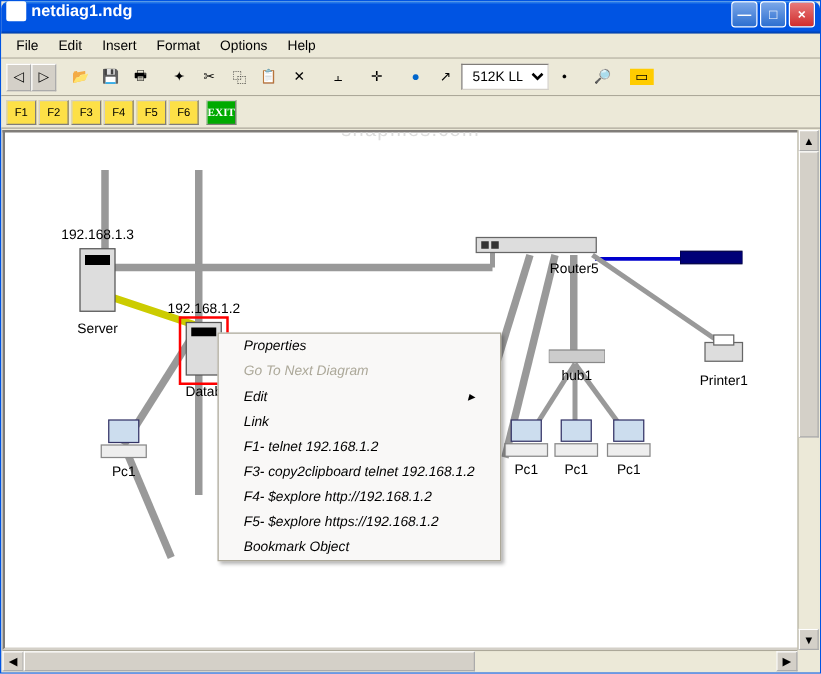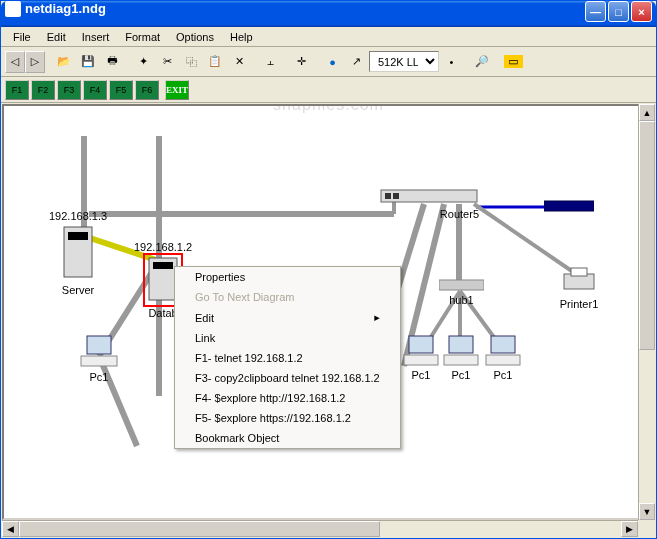--- a/index.html
+++ b/index.html
@@ -14,37 +14,37 @@
 .close { background: linear-gradient(#e87b7b, #d02d2d); }
 .menubar { height: 20px; background: #ece9d8; display: flex; align-items: center; padding: 0 4px; border-bottom: 1px solid #aca899; }
 .menuitem { padding: 2px 8px; cursor: pointer; }
 .toolbar { height: 30px; background: #ece9d8; display: flex; align-items: center; padding: 2px 4px; border-bottom: 1px solid #aca899; gap: 1px; }
 .tbtn { width: 23px; height: 23px; border: 1px solid #ece9d8; display: flex; align-items: center; justify-content: center; cursor: pointer; background: #ece9d8; }
 .sep { width: 6px; }
 .nav-arrows { display: flex; }
 .arrow-btn { width: 20px; height: 22px; background: #d4d0c8; border: 1px outset #fff; cursor: pointer; display:flex; align-items:center; justify-content:center; }
 .dropdown { height: 21px; border: 1px inset #d4d0c8; background: white; font-size: 11px; padding: 0 4px; width: 70px; }
 .funcbar { height: 26px; background: #ece9d8; display: flex; align-items: center; padding: 2px 4px; gap: 2px; border-bottom: 1px solid #aca899; }
-.fbtn { width: 24px; height: 20px; border: 1px outset #d4d0c8; background: #15803d; font-size: 9px; display: flex; align-items: center; justify-content: center; cursor: pointer; }
+.fbtn { width: 24px; height: 20px; border: 1px outset #d4d0c8; background: #fde047; font-size: 9px; display: flex; align-items: center; justify-content: center; cursor: pointer; }
 .exit-btn { background: #0a0; color: white; font-weight: bold; margin-left: 4px; font-family: Liberation Serif, serif; }
 .canvas-area { position: absolute; top: 103px; left: 1px; right: 1px; bottom: 18px; background: white; border: 2px inset #d4d0c8; overflow: hidden; }
 .watermark { position: absolute; top: -10px; left: 50%; transform: translateX(-50%); color: #ddd; font-size: 16px; font-family: Arial; letter-spacing: 1px; }
 .node { position: absolute; text-align: center; font-size: 11px; }
 .node-label { color: #000; white-space: nowrap; }
 .ip-label { color: #000; font-size: 11px; }
 .selected-box { border: 2px solid red; }
 .hscroll { position: absolute; bottom: 1px; left: 1px; right: 18px; height: 17px; background: #ece9d8; display: flex; border-top: 1px solid #aca899; }
 .vscroll { position: absolute; top: 103px; right: 1px; bottom: 18px; width: 17px; background: #ece9d8; display: flex; flex-direction: column; border-left: 1px solid #aca899; }
 .scroll-btn { background: #d4d0c8; border: 1px outset #fff; display: flex; align-items: center; justify-content: center; font-size: 9px; cursor: pointer; }
 .hscroll .scroll-btn { width: 17px; height: 100%; }
 .vscroll .scroll-btn { height: 17px; width: 100%; }
 .scroll-track { flex: 1; background: #ece9d8; position: relative; }
 .scroll-thumb { background: #d4d0c8; border: 1px outset #fff; position: absolute; }
 .context-menu { position: absolute; background: #f9f8f7; border: 1px solid #aca899; box-shadow: 2px 2px 3px rgba(0,0,0,0.3); font-size: 11px; min-width: 195px; z-index: 100; }
-.ctx-item { padding: 4px 20px 4px 20px; cursor: pointer; white-space: nowrap; display:flex; justify-content:space-between; align-items:center; }
+.ctx-item { padding: 4px 20px 4px 20px; cursor: pointer; white-space: nowrap; display:flex; justify-content:space-between; align-items:center;font-style:italic; }
 .ctx-item.disabled { color: #aca899; }
 svg.conn { position: absolute; top: 0; left: 0; pointer-events: none; }
 .dev-icon { display: inline-block; }
 </style>
 </head>
 <body>
 
 <div class="window">
   <div class="titlebar">
     <span class="title-icon">⬚</span>
@@ -152,21 +152,21 @@
       <line x1="455" y1="98" x2="455" y2="180" stroke="#999" stroke-width="6"></line>
       <line x1="440" y1="98" x2="400" y2="260" stroke="#999" stroke-width="6"></line>
       <line x1="420" y1="98" x2="370" y2="260" stroke="#999" stroke-width="6"></line>
       <line x1="456" y1="185" x2="418" y2="245" stroke="#999" stroke-width="4"></line>
       <line x1="456" y1="185" x2="456" y2="245" stroke="#999" stroke-width="4"></line>
       <line x1="456" y1="185" x2="500" y2="245" stroke="#999" stroke-width="4"></line>
       <line x1="472" y1="101" x2="565" y2="101" stroke="#00c" stroke-width="3"></line>
       <line x1="470" y1="98" x2="575" y2="170" stroke="#999" stroke-width="4"></line>
     </svg>
 
-    <div class="node" style="left:45px; top:104px">
+    <div class="node" style="left:45px; top:76px">
       <div class="ip-label">192.168.1.3</div>
       <svg width="40" height="60" class="dev-icon">
           <rect x="6" y="5" width="28" height="50" fill="#ddd" stroke="#555"></rect>
           <rect x="10" y="10" width="20" height="8" fill="#000"></rect>
         </svg>
       <div class="node-label">Server</div>
     </div>
 
     <div class="node" style="left:130px; top:135px">
       <div class="ip-label">192.168.1.2</div>

